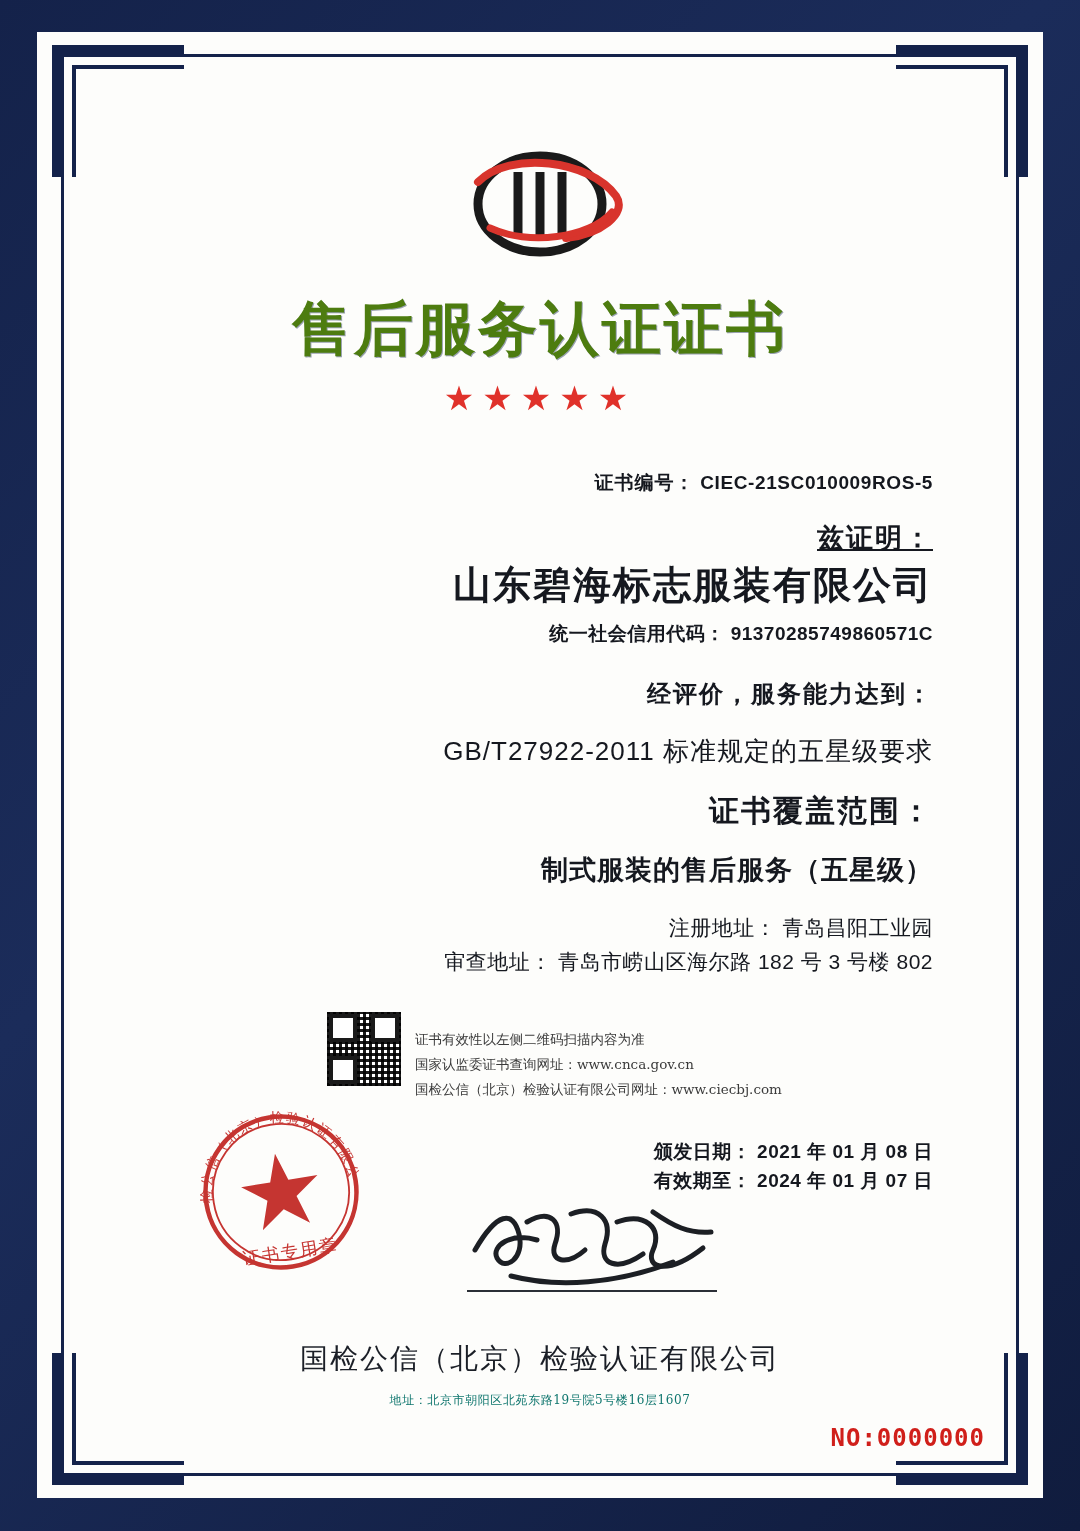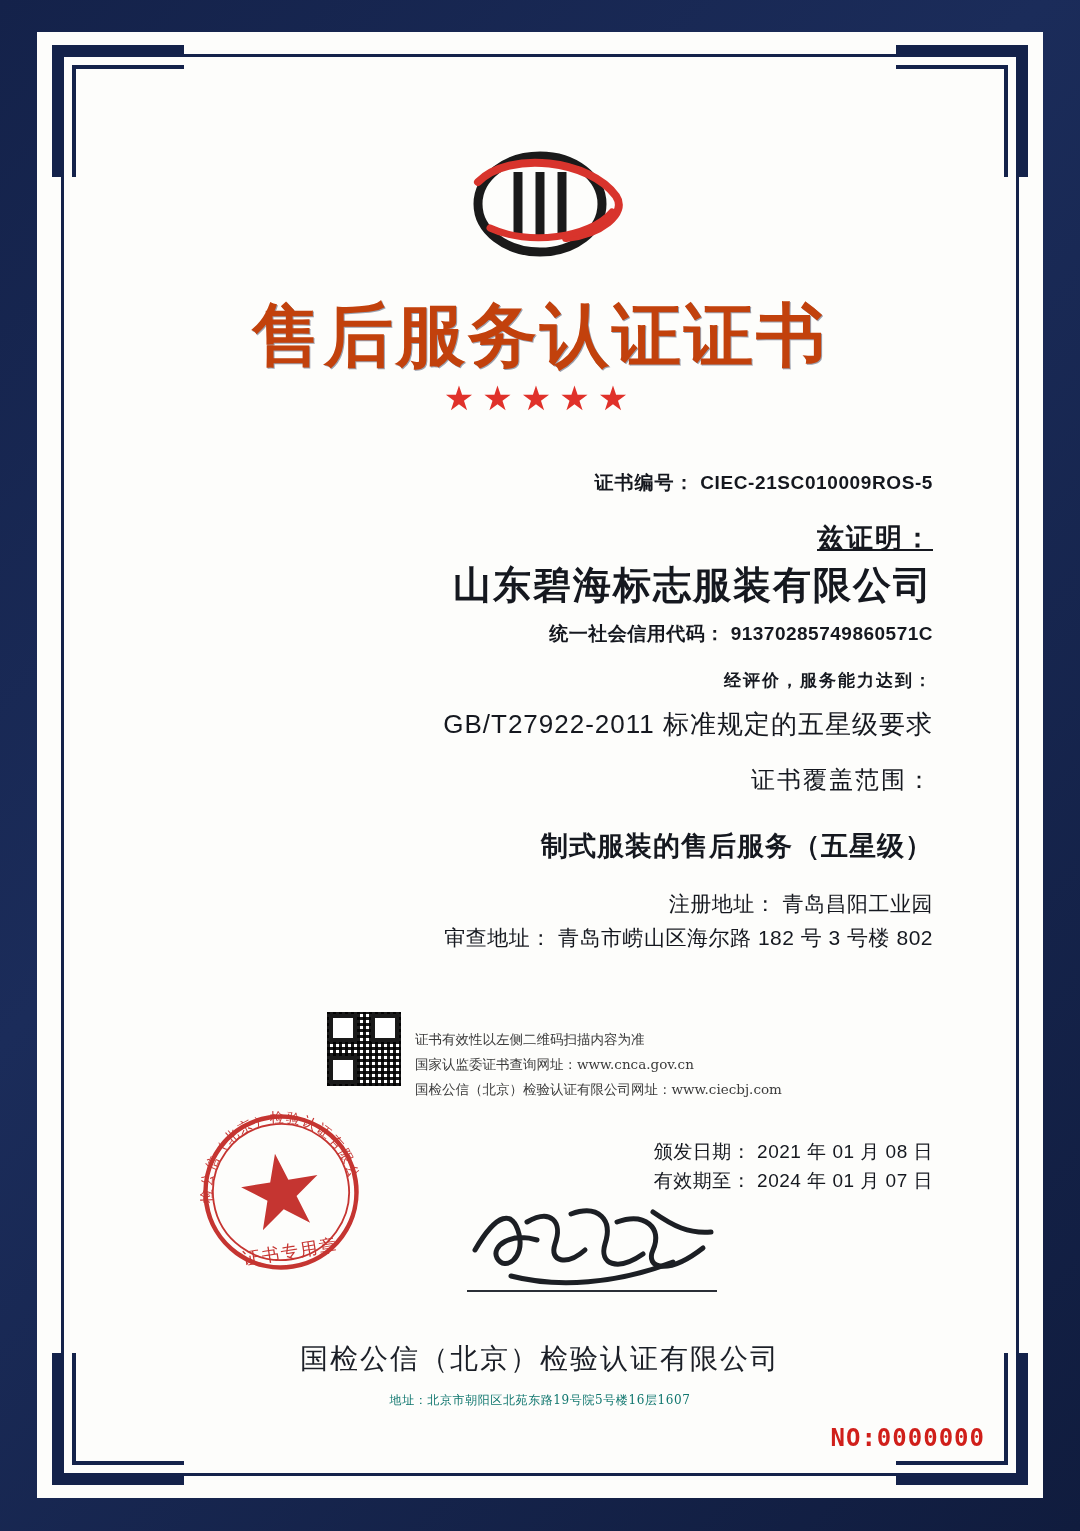--- a/index.html
+++ b/index.html
@@ -87,24 +87,24 @@
     width: 200px;
     height: 120px;
   }
 
   
   .title {
     position: absolute;
     left: 0; right: 0;
     top: 258px;
     text-align: center;
-    font-size: 69px;
+    font-size: 59px;
     font-weight: bold;
     letter-spacing: 3px;
-    color: #c2410c;
+    color: #4d7c0f;
     font-family: Liberation Mono, monospace;
     text-shadow: 1px 1px 0 #9aa2b1;
   }
   .stars {
     position: absolute;
     left: 0; right: 0;
     top: 346px;
     text-align: center;
     color: #e0312a;
     font-size: 34px;
@@ -139,39 +139,39 @@
     font-size: 38px;
     font-weight: bold;
     letter-spacing: 2px;
     margin-bottom: 10px;
     font-family: "DejaVu Sans", sans-serif;
   }
   .credit-code {
     font-size: 19px;
     font-weight: bold;
     letter-spacing: 0.5px;
-    margin-bottom: 22px;
+    margin-bottom: 31px;
   }
   .evaluated {
-    font-size: 17px;
+    font-size: 24px;
     font-weight: bold;
     letter-spacing: 2px;
-    margin-bottom: 15px;
+    margin-bottom: 24px;
   }
   .standard {
     font-size: 26px;
     font-weight: normal;
     letter-spacing: 1px;
     margin-bottom: 22px;
   }
   .scope-label {
-    font-size: 24px;
-    font-weight: normal;
+    font-size: 30px;
+    font-weight: bold;
     letter-spacing: 2px;
-    margin-bottom: 32px;
+    margin-bottom: 20px;
   }
   .scope-value {
     font-size: 27px;
     font-weight: bold;
     letter-spacing: 1px;
     margin-bottom: 26px;
   }
   .addr-line {
     font-size: 21px;
     font-weight: normal;
@@ -217,21 +217,21 @@
     margin-top: 15px;
   }
 
   
   .dates {
     position: absolute;
     right: 110px;
     top: 1105px;
     text-align: center;
     font-size: 19px;
-    font-weight: normal;
+    font-weight: bold;
     color: #15181f;
     line-height: 1.55;
     letter-spacing: 0.5px;
   }
 
   
   .seal {
     position: absolute;
     left: 152px;
     top: 1068px;

